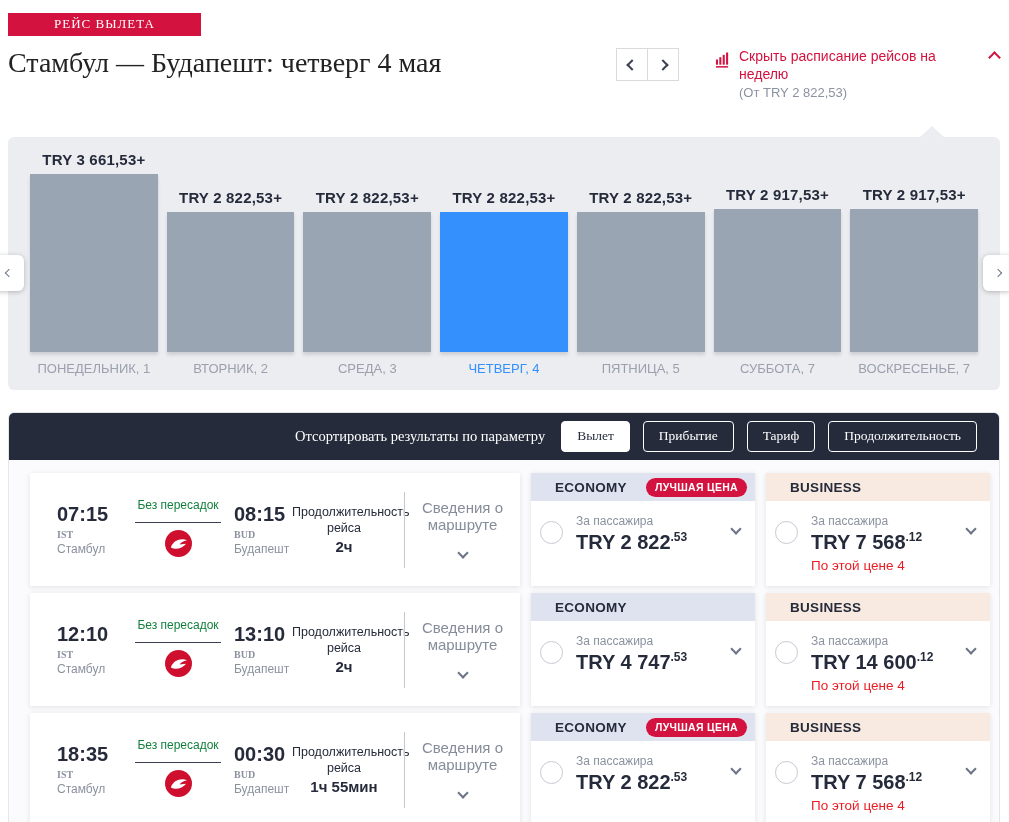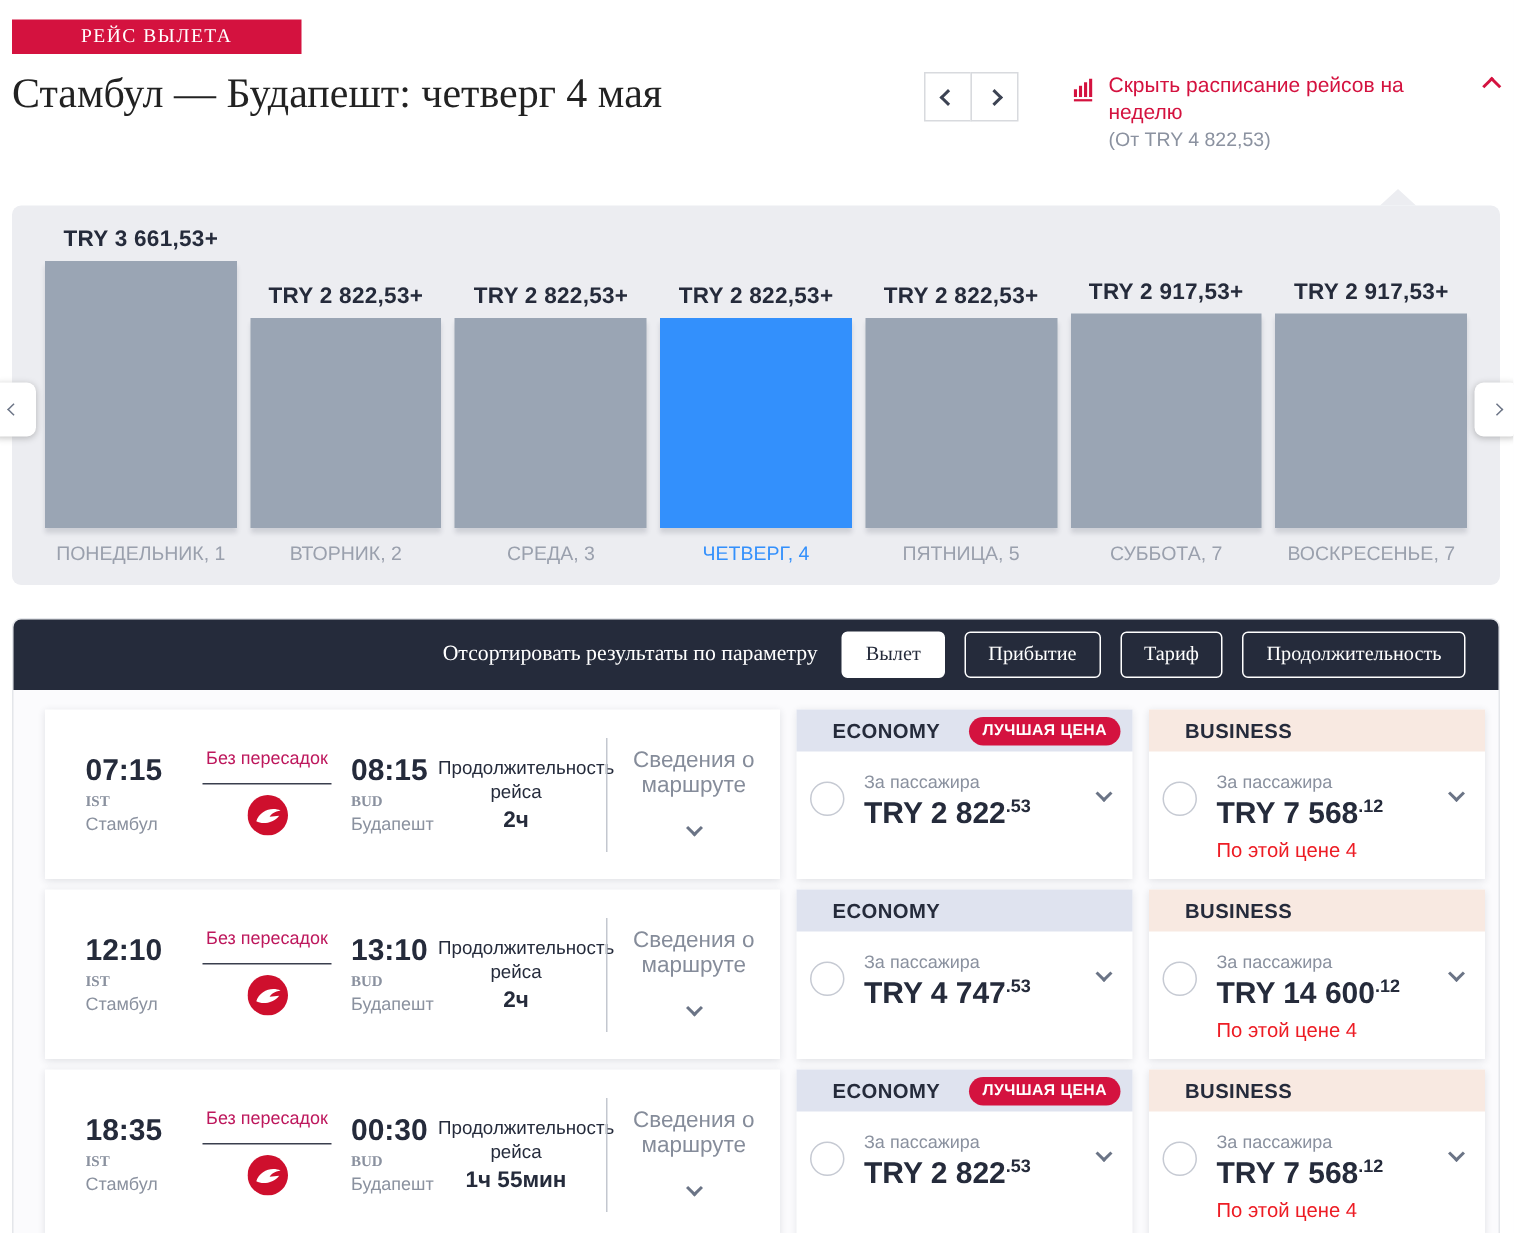--- a/index.html
+++ b/index.html
@@ -79,21 +79,21 @@
   .row { display:flex; gap:11px; height:113px; }
   .card { background:#fff; box-shadow:0 1px 5px rgba(35,43,59,.12); }
 
   .flight-card { width:490px; display:flex; align-items:center; padding-left:27px; }
   .endpoint { width:70px; }
   .endpoint.arr { width:52px; margin-left:13px; }
   .ep-time { font-size:20px; font-weight:700; color:#252b3b; }
   .ep-code { font-size:10px; font-weight:700; color:#8a919f; margin-top:3px;font-family:Liberation Serif, serif; }
   .ep-city { font-size:12px; color:#8a919f; margin-top:2px; }
   .mid { width:86px; margin-left:8px; text-align:center; }
-  .stops { font-size:12px; color:#be185d; }
+  .stops { font-size:12px; color:#15803d; }
   .mid-line { height:1px; background:#3a3f4e; margin-top:10px; }
   .tk-logo { margin-top:7px; }
   .duration { width:104px; margin-left:6px; text-align:center; }
   .dur-label { font-size:12.5px; color:#252b3b; line-height:1.3; }
   .dur-value { font-size:15px; font-weight:700; color:#252b3b; margin-top:2px; }
   .v-divider { width:1px; height:76px; background:#c3c7cf; margin-left:8px; }
   .details { flex:1; text-align:center; color:#858c9a; cursor:pointer; }
   .details-label { font-size:15px; }
   .details .chev { margin-top:16px; }
 
@@ -143,21 +143,21 @@
               <rect x="1" y="8" width="2.2" height="5.5"></rect>
               <rect x="4.6" y="5.5" width="2.2" height="8"></rect>
               <rect x="8.2" y="3" width="2.2" height="10.5"></rect>
               <rect x="11.8" y="0.5" width="2.2" height="13"></rect>
               <rect x="1" y="15" width="13" height="1.6"></rect>
             </g>
           </svg>
         </span>
         <span class="toggle-text">
           <span class="toggle-label">Скрыть расписание рейсов на неделю</span>
-          <span class="toggle-sub">(От TRY 4 822,53)</span>
+          <span class="toggle-sub">(От TRY 2 822,53)</span>
         </span>
         <span class="chev up red toggle-chevron"></span>
       </div>
     </div>
   </div>
 
   
   <section class="week-panel">
     <div class="notch"></div>
 

